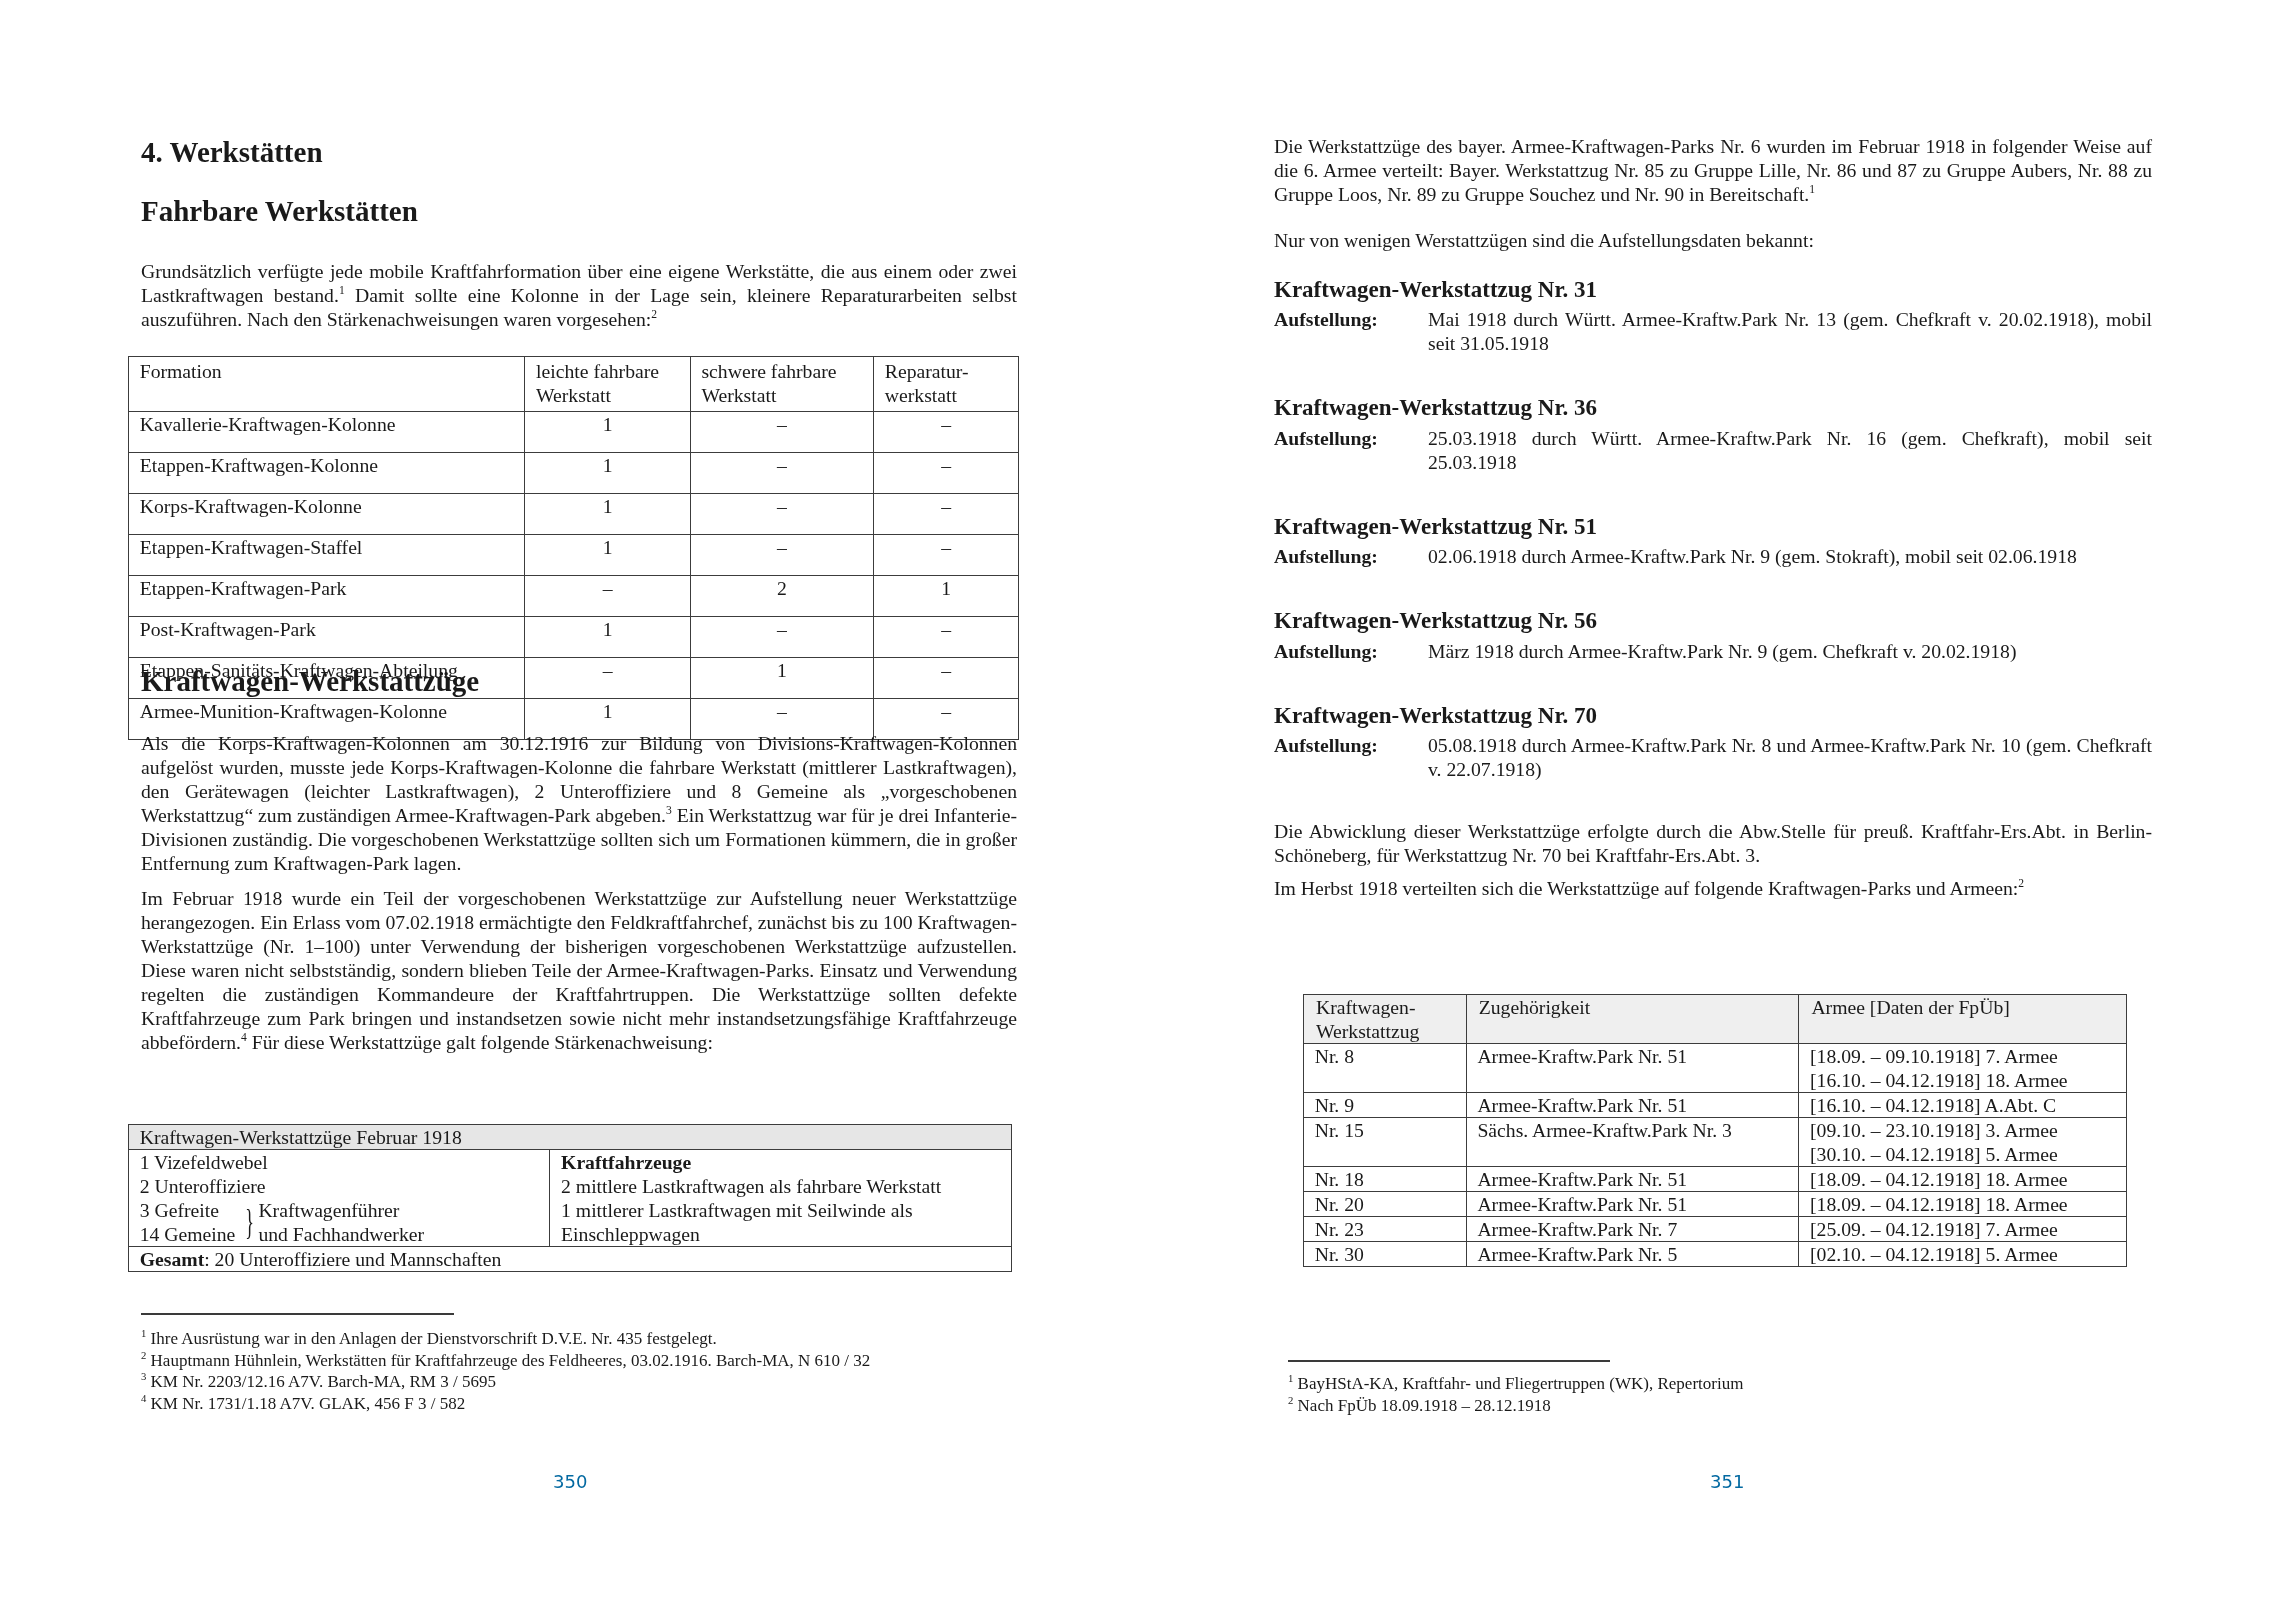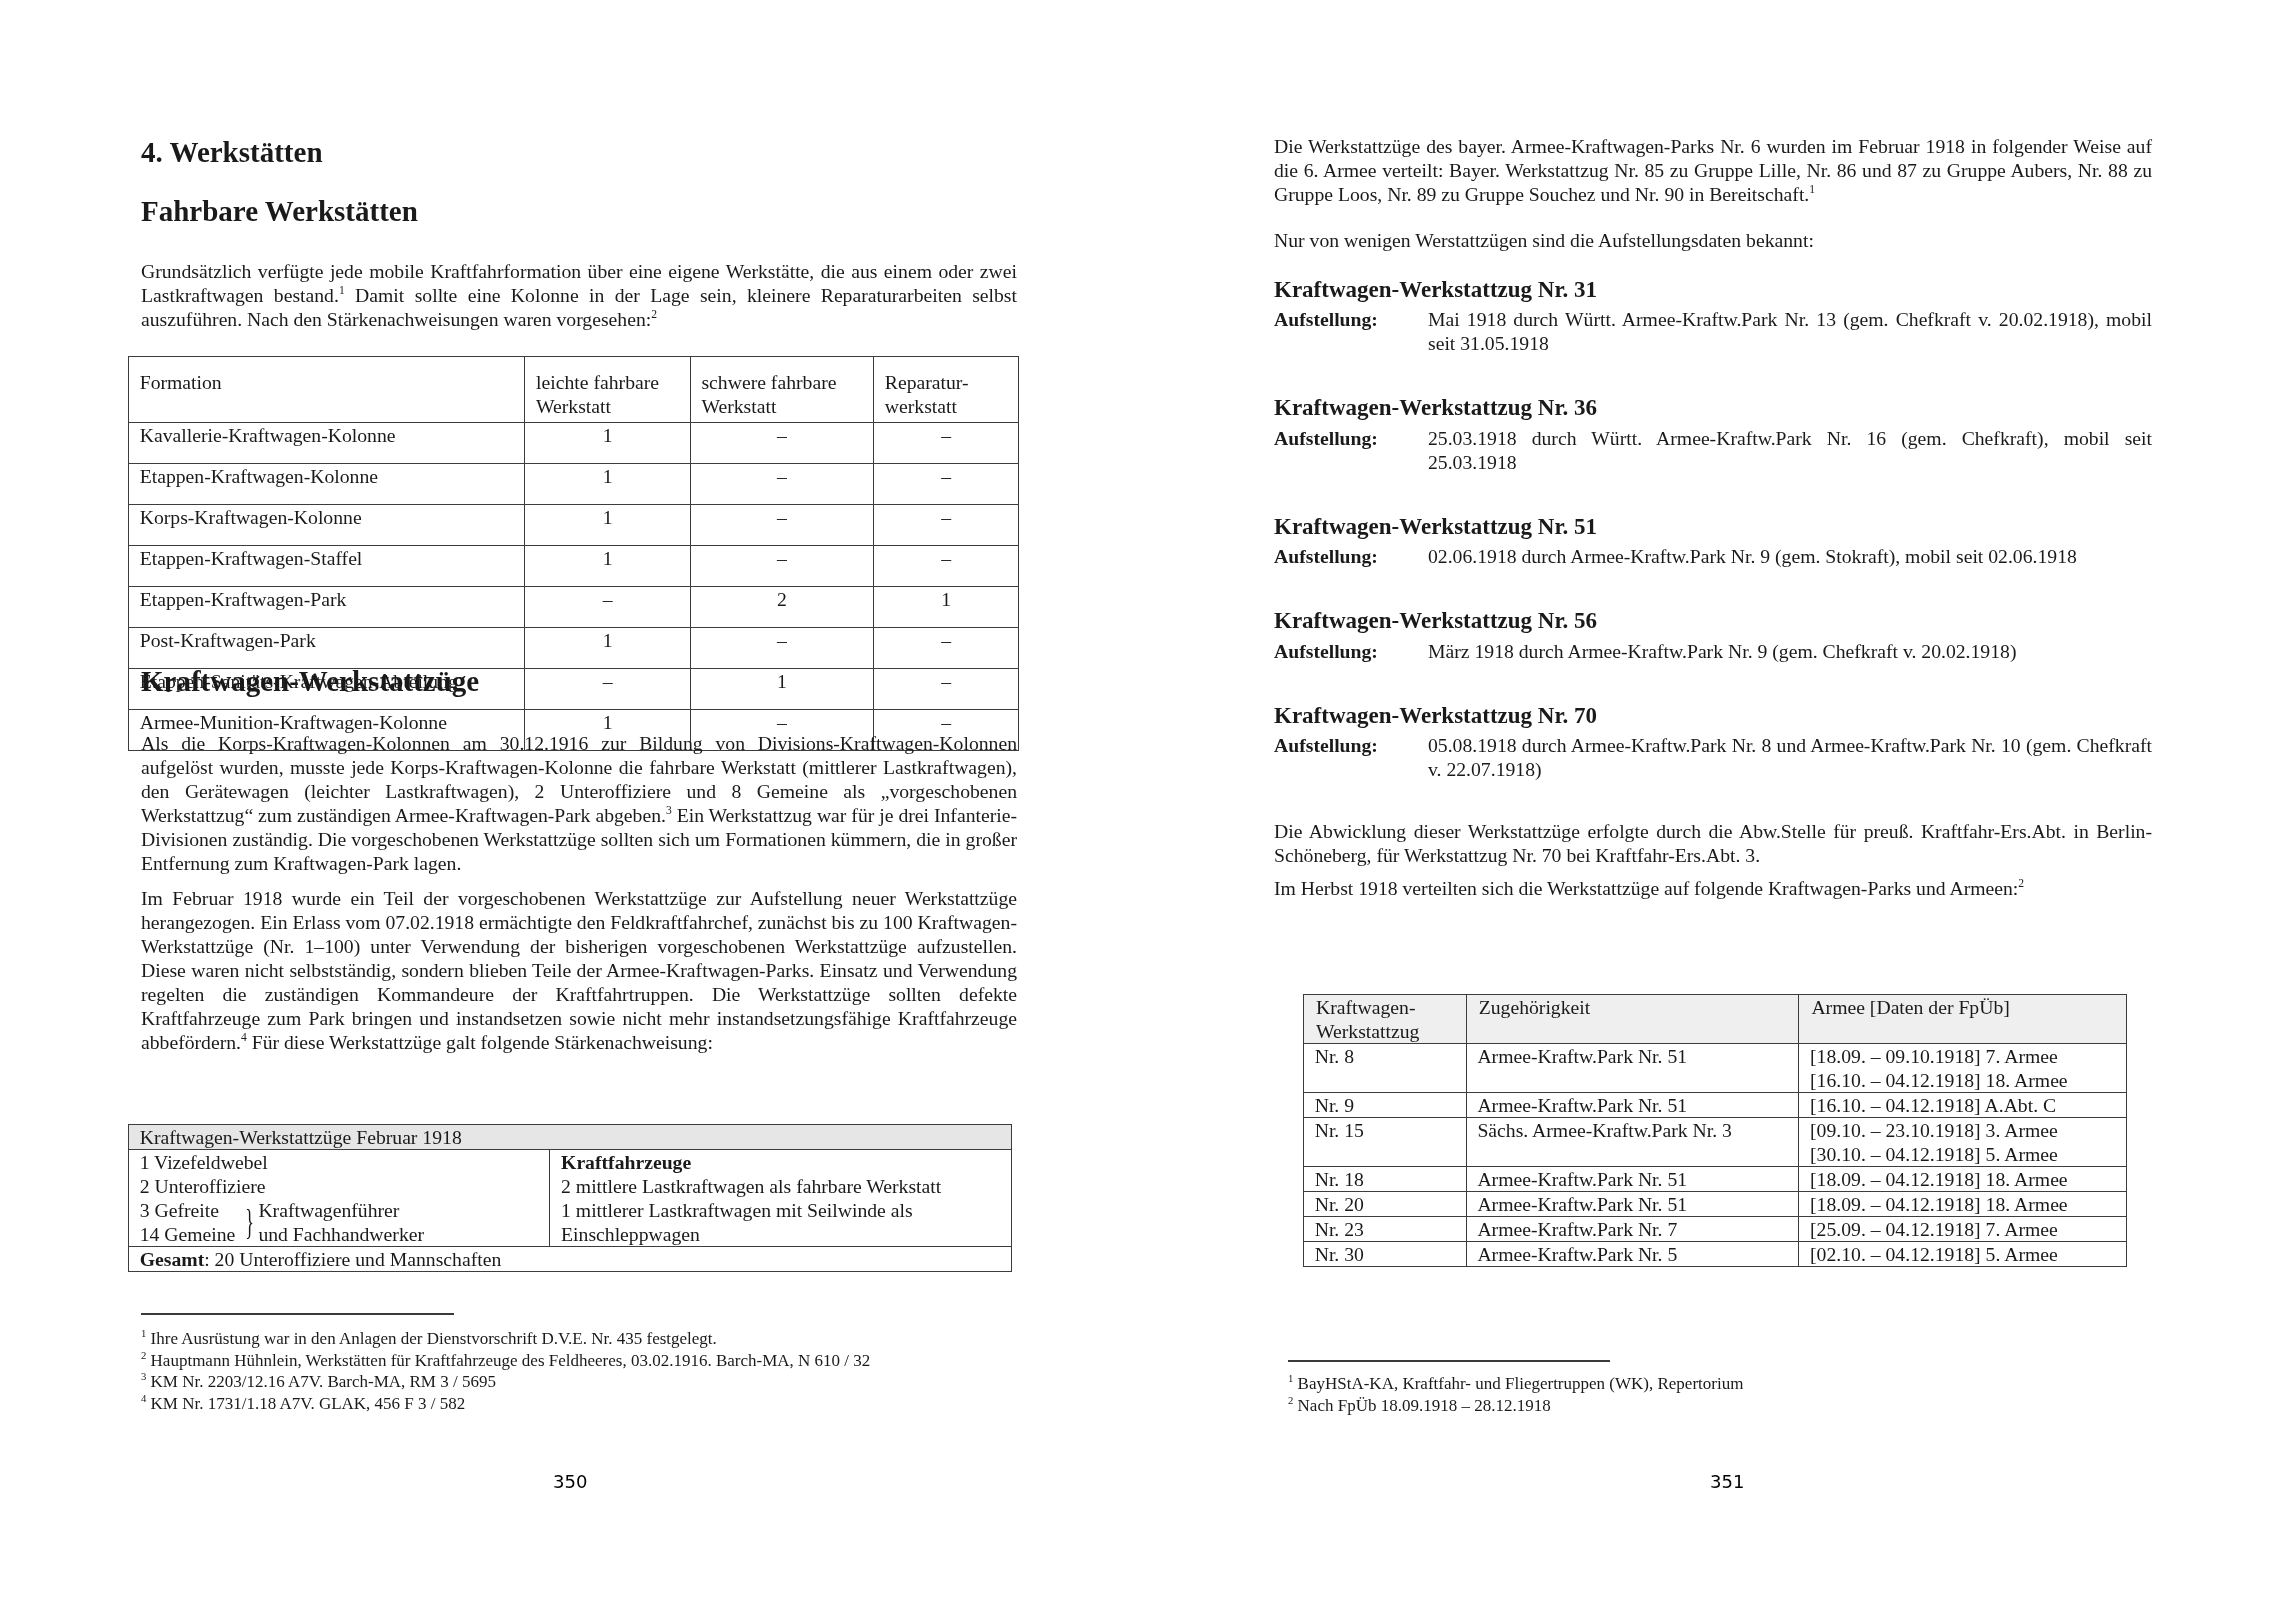--- a/index.html
+++ b/index.html
@@ -12,33 +12,33 @@
   #page-left .col { left:141px; width:876px; top:134px; }
   #page-right .col { left:128px; width:878px; top:134px; }
   h1.chapter { font-size:29px; font-weight:bold; margin:0; line-height:36px; }
   h2.section { font-size:29px; font-weight:bold; margin:0; line-height:36px; }
   p.body { font-size:19.7px; line-height:24px; margin:0; text-align:justify; }
   sup { font-size:11.6px; line-height:0; }
   table { border-collapse:collapse; font-size:19.7px; line-height:24px; }
   td, th { font-weight:normal; text-align:left; vertical-align:top; padding:0 10.7px; }
   #formation-table { position:absolute; left:128px; top:356px; width:891px; }
   #formation-table td, #formation-table th { border:1.8px solid #3c3c3c; }
-  #formation-table th { padding-top:13px; padding-bottom:3.6px; }
+  #formation-table th { padding-top:2px; padding-bottom:3.6px; }
   #formation-table td { padding-top:0; padding-bottom:16px; }
   #formation-table td.c { text-align:center; }
   #strength-table { position:absolute; left:128px; top:1124px; width:884px; }
   #strength-table td { border:1.8px solid #3c3c3c; padding:0 10.7px; }
   #strength-table .hdr { background:#e6e6e6; }
   #fall-table { position:absolute; left:1303px; top:994px; width:824px; }
   #fall-table td, #fall-table th { border:1.8px solid #3c3c3c; padding:0 10.7px; }
   #fall-table th { background:#efefef;padding-left:12px; }
   .fn-rule { position:absolute; height:1.8px; background:#3a3a3a; }
   .footnotes { position:absolute; font-size:17px; line-height:21.5px; }
   .footnotes sup { font-size:10.7px; }
-  .pageno { position:absolute; top:1471px; font-family:"DejaVu Sans", sans-serif; font-size:18px; color:#000000; }
+  .pageno { position:absolute; top:1471px; font-family:"DejaVu Sans", sans-serif; font-size:18px; color:#0369a1; }
   .aufst { display:flex; font-size:19.7px; line-height:24px; }
   .aufst .lbl { font-weight:bold; width:154px; flex:none; }
   .aufst .txt { flex:1; text-align:justify; }
   .brace { display:inline-block; font-size:36px; line-height:48px; vertical-align:top; transform:scaleX(0.5); width:12.5px; margin:0 3.6px; }
 </style>
 </head>
 <body>
 
 <div class="page" id="page-left">
   <div class="col" style="top:134px;">

